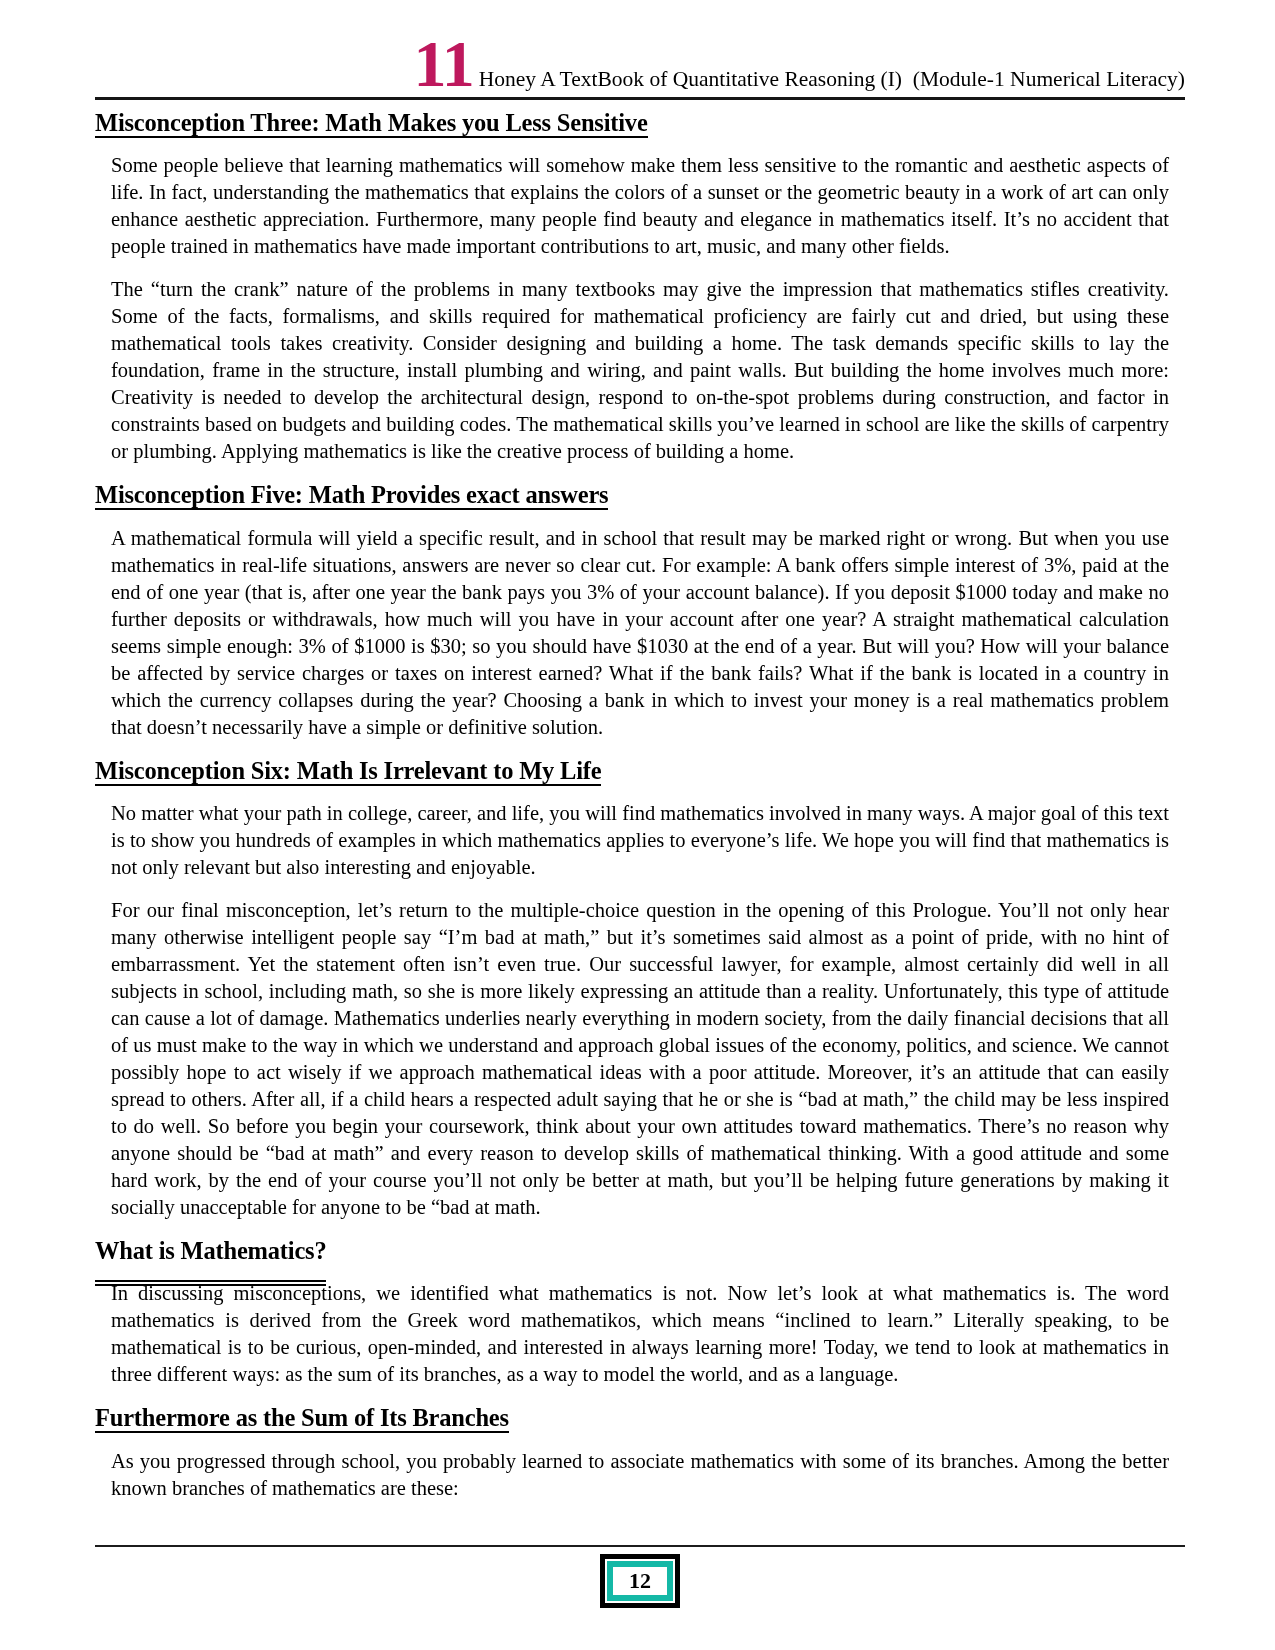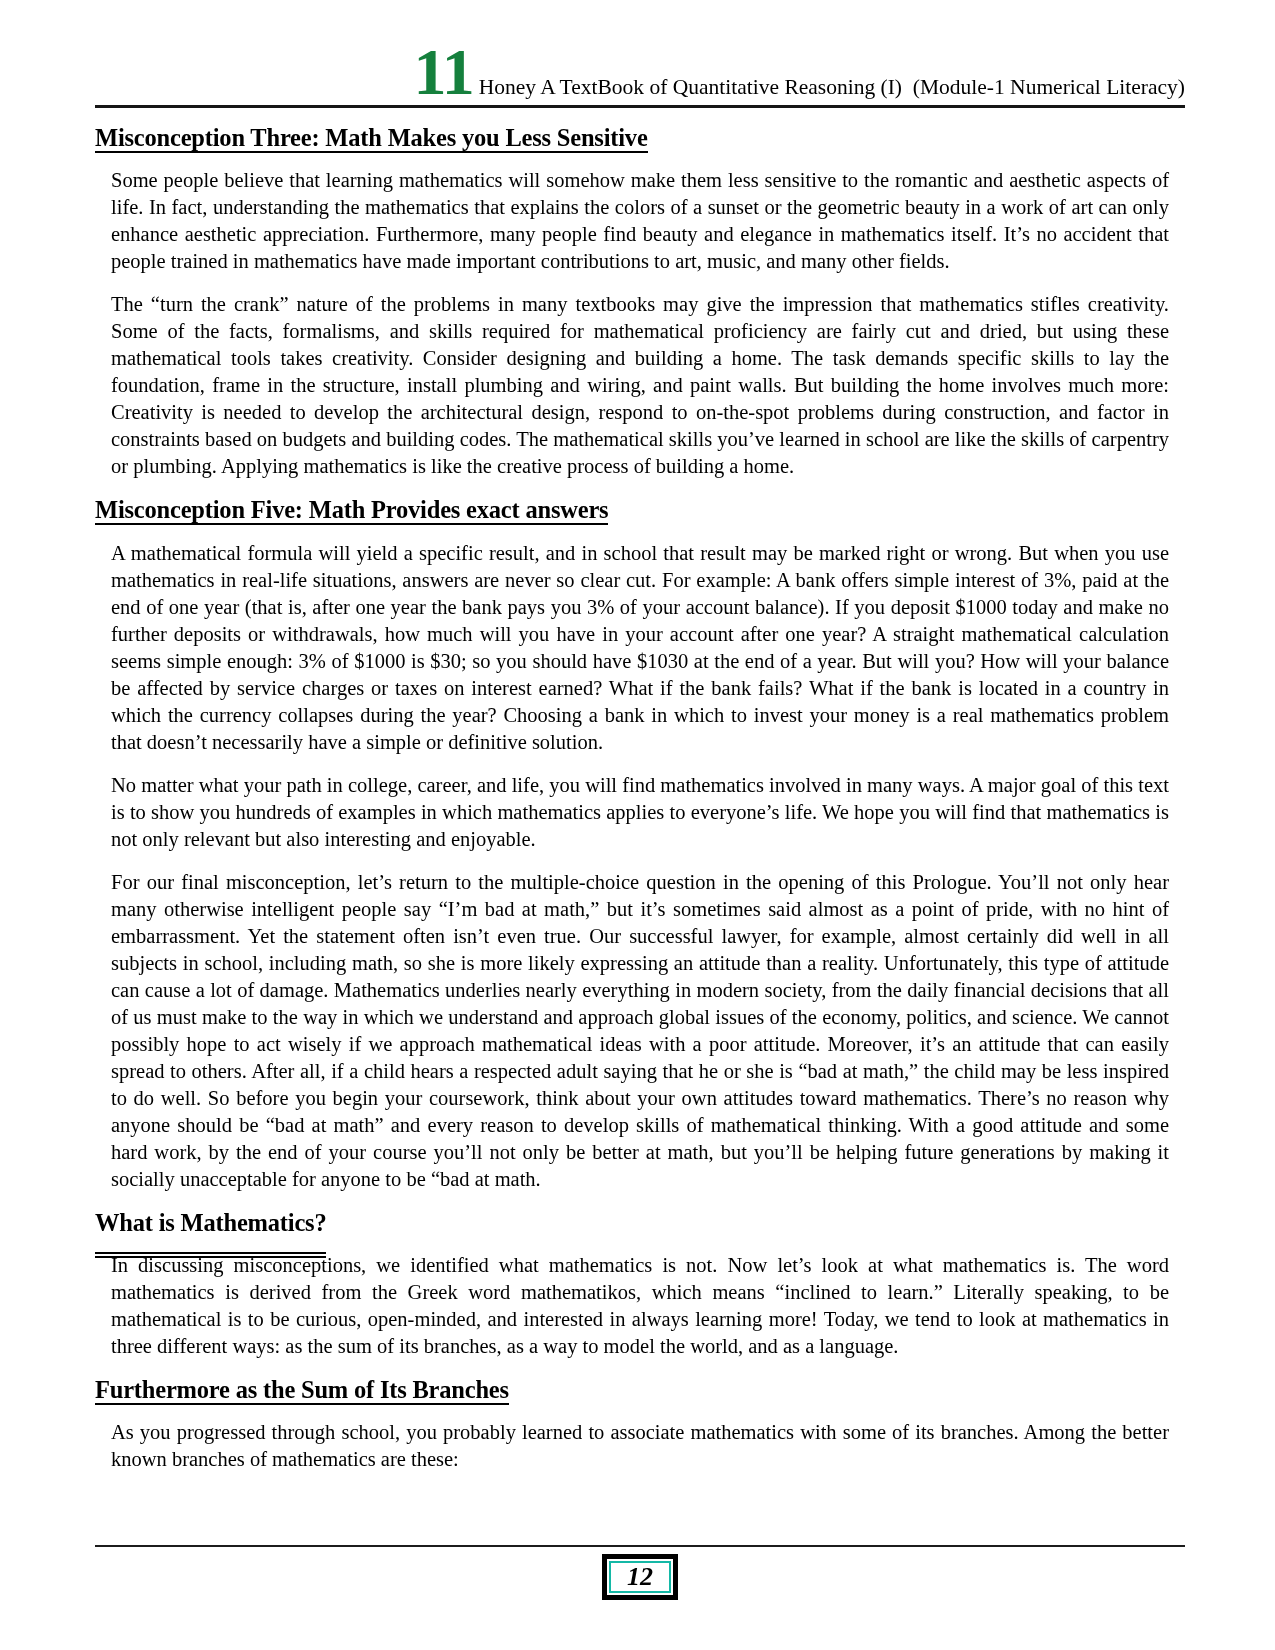--- a/index.html
+++ b/index.html
@@ -16,45 +16,44 @@
   }
   .content { padding: 34px 90px 0 95px; }
 
   
   .header-row {
     display: flex;
     justify-content: flex-end;
     align-items: baseline;
   }
   .chapter-number {
-    color: #15803d;
+    color: #be185d;
     font-size: 66px;
     font-weight: bold;
     line-height: 0.92;
     letter-spacing: -1px;
-    margin-top: 8px;
   }
   .header-title {
     font-size: 21.5px;
     line-height: 1;
     margin-left: 5px;
     white-space: nowrap;
   }
   .header-rule {
     border-bottom: 3.5px solid #161616;
     margin-top: 2px;
     margin-bottom: 4px;
   }
 
   
   h2 {
     font-size: 24.5px;
     font-weight: bold;
     line-height: 1.12;
-    margin: 16px 0 2px 0;
+    margin: 9px 0 2px 0;
     letter-spacing: -0.2px;
   }
   h2 .u  { border-bottom: 2.5px solid #000; padding-bottom: 0px; }
   h2 .uu { border-bottom: 6px double #000; padding-bottom: 16px; }
 
   
   p.body {
     margin: 16px;
     font-size: 20.5px;
     line-height: 27px;
@@ -70,27 +69,26 @@
   }
   .page-box {
     position: absolute;
     top: 7px; left: 50%;
     transform: translateX(-50%);
     border: 5px solid #000;
     background: #fff;
     padding: 2px;
   }
   .page-box-inner {
-    border: 2px solid #14b8a6;
+    border: 6px solid #14b8a6;
     padding: 0 16px;
-    font-size: 26px;
+    font-size: 22px;
     font-weight: bold;
     line-height: 28px;
     text-align: center;
-    font-style: italic;
   }
 </style>
 </head>
 <body>
 
 <div class="page">
   <div class="content">
 
     <div class="header-row">
       <span class="chapter-number">11</span>
@@ -99,20 +97,21 @@
     <div class="header-rule"></div>
 
     <h2><span class="u">Misconception Three: Math Makes you Less Sensitive</span></h2>
     <p class="body"><span>Some people believe that learning mathematics will somehow make them less sensitive to the romantic and aesthetic aspects of life. In fact, understanding the mathematics that explains the colors of a sunset or the geometric beauty in a work of art can only enhance aesthetic appreciation. Furthermore, many people find beauty and elegance in mathematics itself. It’s no accident that people trained in mathematics have made important contributions to art, music, and many other fields.</span></p>
 
     <p class="body"><span>The “turn the crank” nature of the problems in many textbooks may give the impression that mathematics stifles creativity. Some of the facts, formalisms, and skills required for mathematical proficiency are fairly cut and dried, but </span><span class="it">using</span><span> these mathematical tools takes creativity. Consider designing and building a home. The task demands specific skills to lay the foundation, frame in the structure, install plumbing and wiring, and paint walls. But building the home involves much more: Creativity is needed to develop the architectural design, respond to on-the-spot problems during construction, and factor in constraints based on budgets and building codes. The mathematical skills you’ve learned in school are like the skills of carpentry or plumbing. Applying mathematics is like the creative process of building a home.</span></p>
 
     <h2><span class="u">Misconception Five: Math Provides exact answers</span></h2>
     <p class="body"><span>A mathematical formula will yield a specific result, and in school that result may be marked right or wrong. But when you use mathematics in real-life situations, answers are never so clear cut. For example: </span><span class="it">A bank offers simple interest of 3%, paid at the end of one year (that is, after one year the bank pays you 3% of your account balance). If you deposit $1000 today and make no further deposits or withdrawals, how much will you have in your account after one year?</span><span> A straight mathematical calculation seems simple enough: 3% of $1000 is $30; so you should have $1030 at the end of a year. But will you? How will your balance be affected by service charges or taxes on interest earned? What if the bank fails? What if the bank is located in a country in which the currency collapses during the year? Choosing a bank in which to invest your money is a </span><span class="it">real</span><span> mathematics problem that doesn’t necessarily have a simple or definitive solution.</span></p>
 
+    <h2><span class="u">Misconception Six: Math Is Irrelevant to My Life</span></h2>
     <p class="body"><span>No matter what your path in college, career, and life, you will find mathematics involved in many ways. A major goal of this text is to show you hundreds of examples in which mathematics applies to everyone’s life. We hope you will find that mathematics is not only relevant but also interesting and enjoyable.</span></p>
 
     <p class="body"><span>For our final misconception, let’s return to the multiple-choice question in the opening of this Prologue. You’ll not only hear many otherwise intelligent people say “I’m bad at math,” but it’s sometimes said almost as a point of pride, with no hint of embarrassment. Yet the statement often isn’t even true. Our successful lawyer, for example, almost certainly did well in all subjects in school, including math, so she is more likely expressing an attitude than a reality. Unfortunately, this type of attitude can cause a lot of damage. Mathematics underlies nearly everything in modern society, from the daily financial decisions that all of us must make to the way in which we understand and approach global issues of the economy, politics, and science. We cannot possibly hope to act wisely if we approach mathematical ideas with a poor attitude. Moreover, it’s an attitude that can easily spread to others. After all, if a child hears a respected adult saying that he or she is “bad at math,” the child may be less inspired to do well. So before you begin your coursework, think about your own attitudes toward mathematics. There’s no reason why anyone should be “bad at math” and every reason to develop skills of mathematical thinking. With a good attitude and some hard work, by the end of your course you’ll not only be better at math, but you’ll be helping future generations by making it socially unacceptable for anyone to be “bad at math.</span></p>
 
     <h2><span class="uu">What is Mathematics?</span></h2>
     <p class="body"><span>In discussing misconceptions, we identified what mathematics is </span><span class="it">not</span><span>. Now let’s look at what mathematics </span><span class="it">is</span><span>. The word </span><span class="it">mathematics</span><span> is derived from the Greek word </span><span class="it">mathematikos,</span><span> which means “inclined to learn.” Literally speaking, to be mathematical is to be curious, open-minded, and interested in always learning more! Today, we tend to look at mathematics in three different ways: as the sum of its branches, as a way to model the world, and as a language.</span></p>
 
     <h2><span class="u">Furthermore as the Sum of Its Branches</span></h2>
     <p class="body"><span>As you progressed through school, you probably learned to associate mathematics with some of its branches. Among the better known branches of mathematics are these:</span></p>
 

